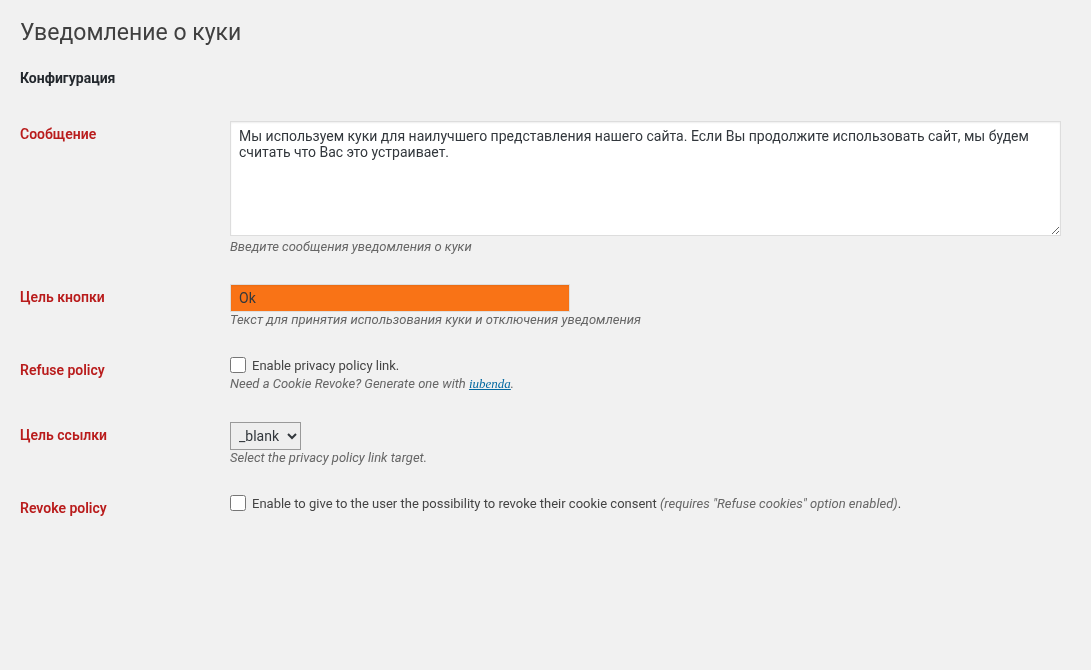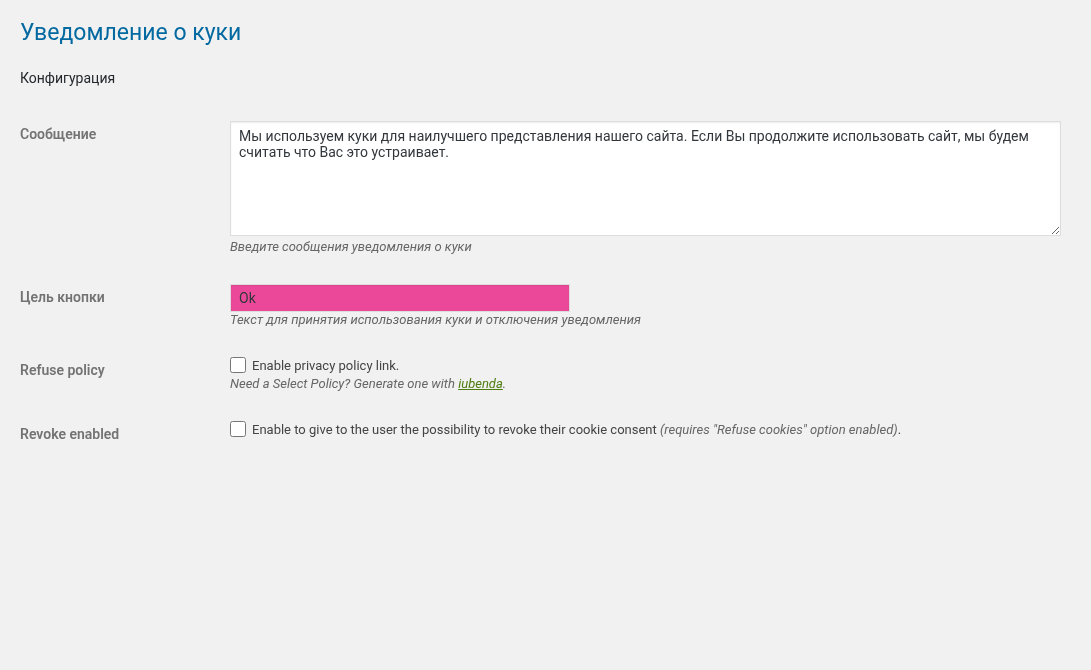--- a/index.html
+++ b/index.html
@@ -10,42 +10,42 @@
     body {
       font-family: -apple-system, BlinkMacSystemFont, "Segoe UI", Roboto, "Helvetica Neue", Arial, sans-serif;
       background: #f1f1f1;
       color: #23282d;
       padding: 10px 20px 20px 20px;
       font-size: 13px;
     }
     h1.page-title {
       font-size: 23px;
       font-weight: 400;
-      color: #0369a1;
+      color: #404040;
       margin: 0 0 20px 0;
       padding: 9px 0 4px 0;
     }
     h2.section-title {
       font-size: 14px;
-      font-weight: 400;
+      font-weight: 700;
       color: #23282d;
       margin-bottom: 20px;
     }
     .form-table {
       width: 100%;
       border-collapse: collapse;
     }
     .form-table th {
       text-align: left;
       vertical-align: top;
       width: 200px;
       padding: 20px 10px 20px 0;
       font-weight: 600;
       font-size: 14px;
-      color: #737373;
+      color: #b91c1c;
     }
     .form-table td {
       padding: 15px 10px;
       vertical-align: top;
     }
     textarea {
       width: 100%;
       max-width: 845px;
       height: 115px;
       padding: 6px 8px;
@@ -58,21 +58,21 @@
       background: #fff;
     }
     input[type="text"] {
       width: 340px;
       padding: 5px 8px;
       border: 1px solid #ddd;
       box-shadow: inset 0 1px 2px rgba(0,0,0,0.07);
       font-family: inherit;
       font-size: 14px;
       color: #32373c;
-      background: #ec4899;
+      background: #f97316;
       height: 28px;
     }
     select {
       height: 28px;
       padding: 2px 4px;
       border: 1px solid #999;
       font-family: inherit;
       font-size: 14px;
       background: #eeeeee;
       color: #32373c;
@@ -86,22 +86,23 @@
       background: #fff;
       cursor: pointer;
     }
     .description {
       font-style: italic;
       color: #666;
       font-size: 13px;
       display: block;
     }
     .description a {
-      color: #4d7c0f;
+      color: #0369a1;
       text-decoration: underline;
+      font-family: Liberation Serif, serif;
     }
     .checkbox-label {
       font-size: 13px;
       color: #444;
       vertical-align: middle;
     }
     .checkbox-label em {
       font-style: italic;
       color: #666;
     }
@@ -137,29 +138,38 @@
     </tr>
 
     <tr>
       <th>Refuse policy</th>
       <td>
         <label class="checkbox-wrapper">
           <input type="checkbox" style="">
           <span class="checkbox-label">Enable privacy policy link.</span>
         </label>
         <span class="description">
-          <span>Need a Select Policy? Generate one with </span><a href="#">iubenda</a><span>.</span>
+          <span>Need a Cookie Revoke? Generate one with </span><a href="#">iubenda</a><span>.</span>
         </span>
       </td>
     </tr>
 
+    <tr>
+      <th>Цель ссылки</th>
+      <td>
+        <select>
+          <option>_blank</option>
+        </select>
+        <span class="description">Select the privacy policy link target.</span>
+      </td>
+    </tr>
 
 
     <tr>
-      <th>Revoke enabled</th>
+      <th>Revoke policy</th>
       <td>
         <label class="checkbox-wrapper">
           <input type="checkbox" style="">
           <span class="checkbox-label">
             <span>Enable to give to the user the possibility to revoke their cookie consent </span><em>(requires "Refuse cookies" option enabled)</em><span>.</span>
           </span>
         </label>
       </td>
     </tr>
   </tbody>

